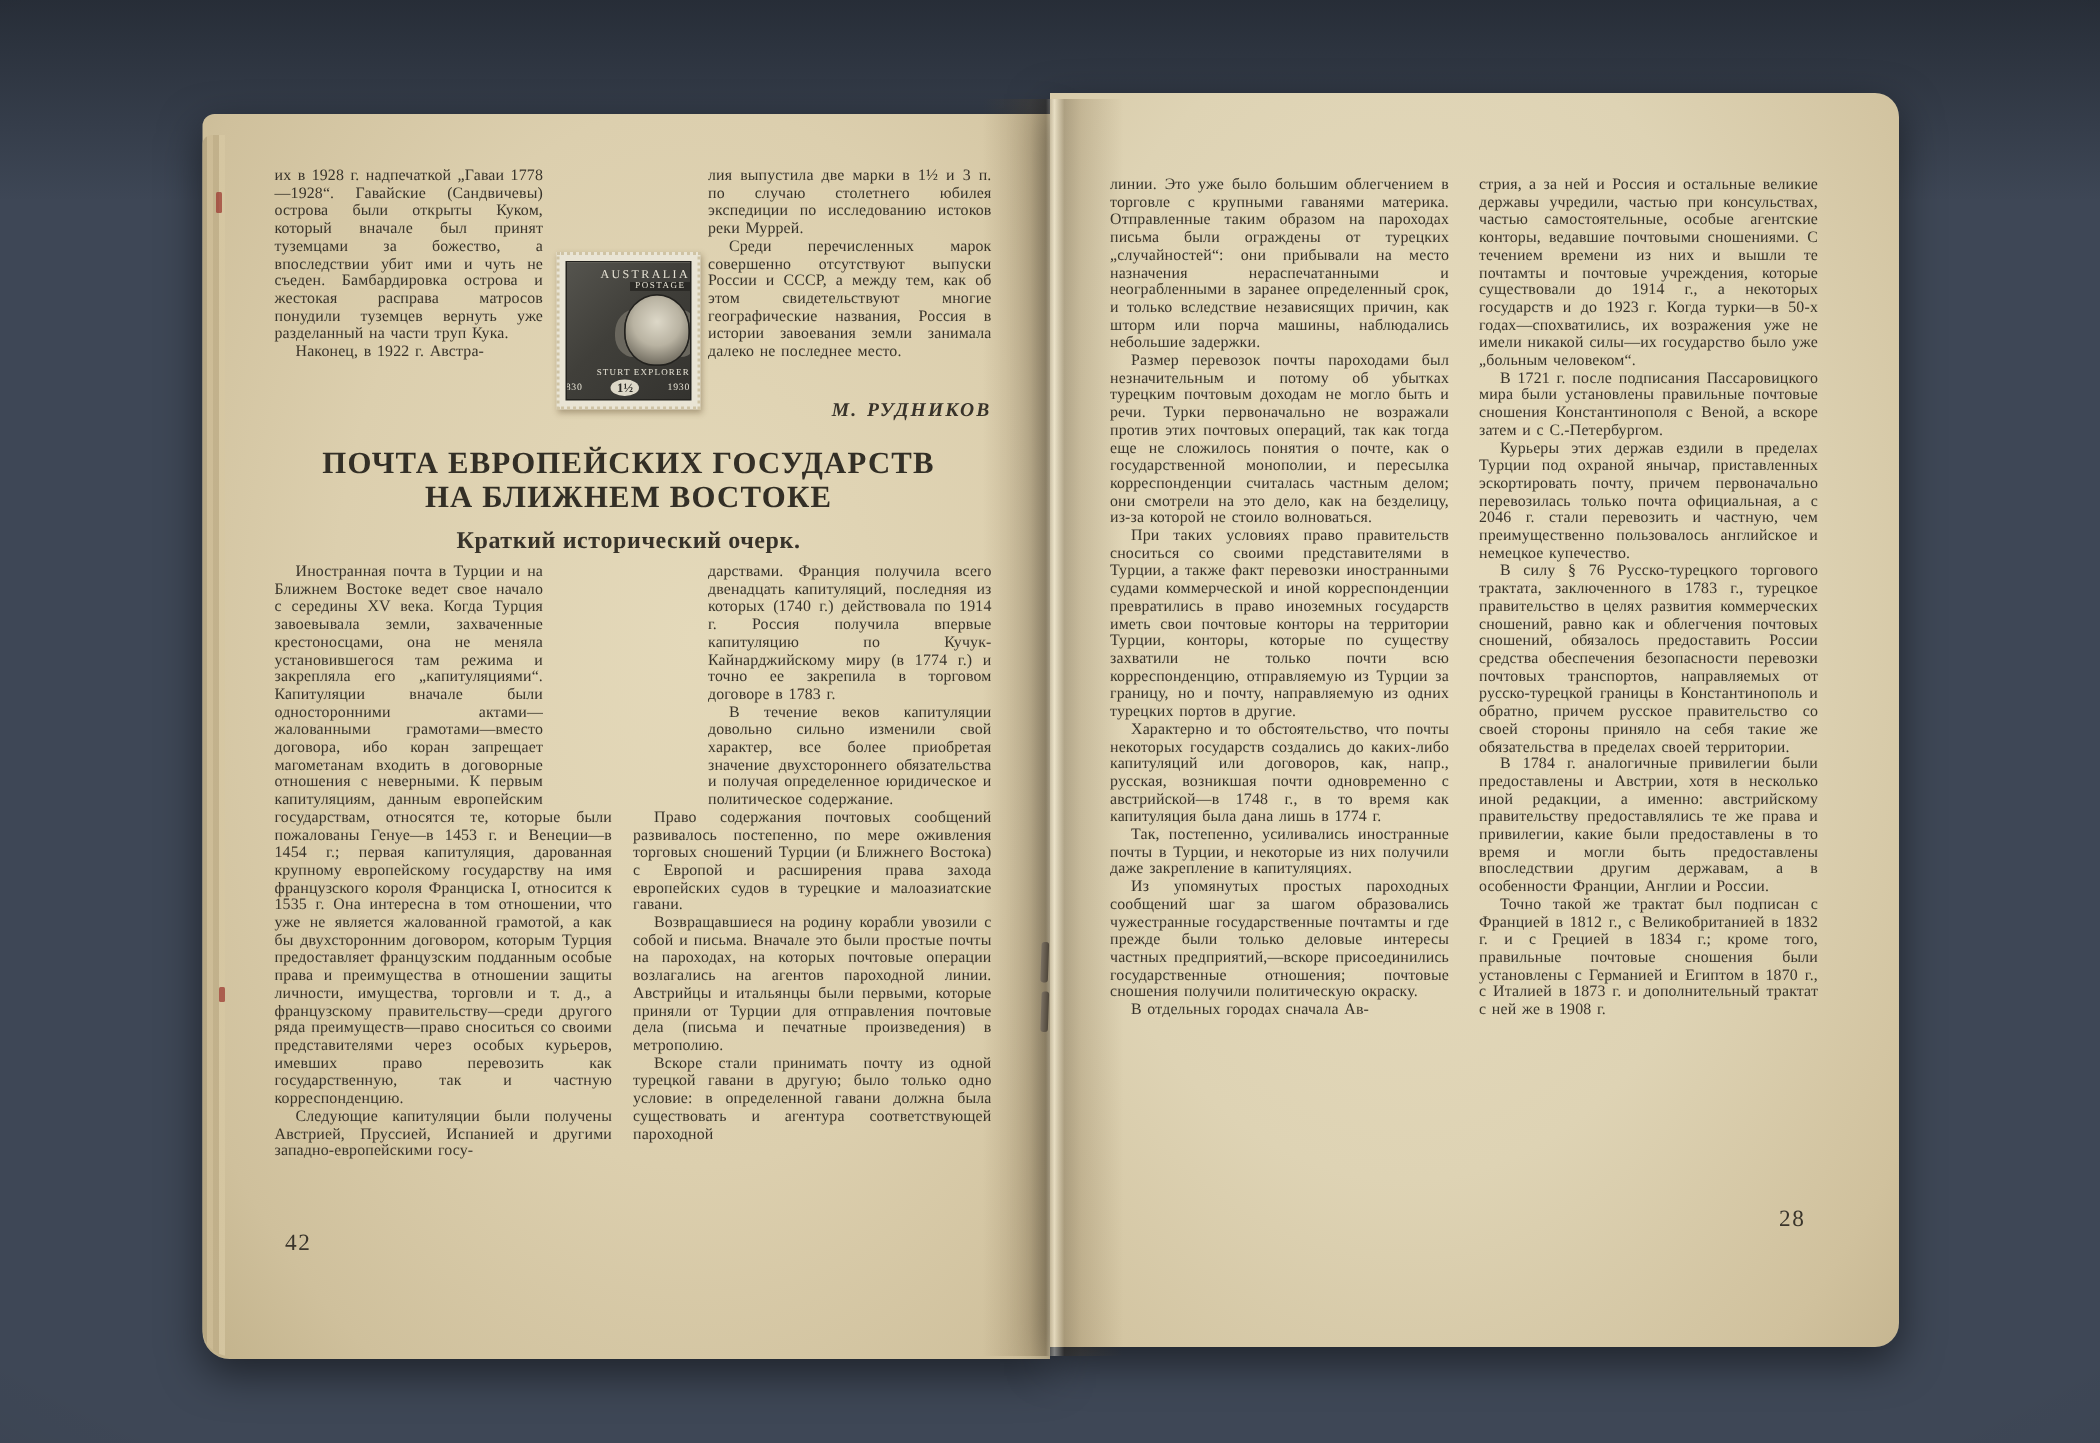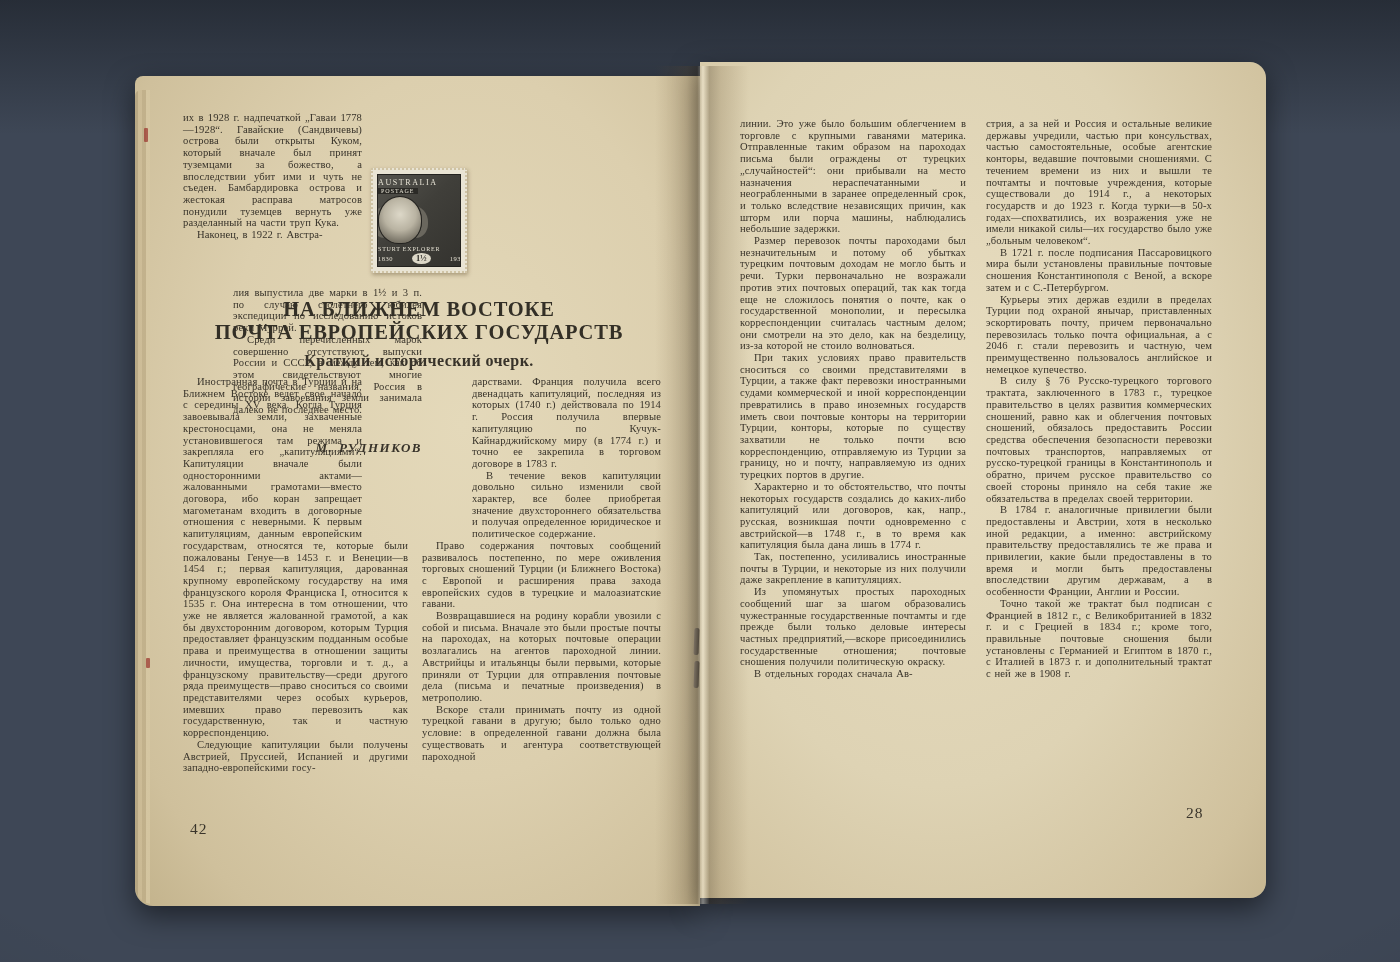--- a/index.html
+++ b/index.html
@@ -44,21 +44,21 @@
   .red-mark.m1 { left: 9px; top: 52px; height: 14px; }
   .red-mark.m2 { left: 11px; top: 582px; height: 10px; }
 
   
   .para { margin: 0; text-align: justify; text-indent: 14px; }
   .para.noindent { text-indent: 0; }
   .colset { display: flex; }
   .col { font-size: 10.6px; line-height: 11.7px; letter-spacing: .1px; word-spacing: 1px; }
 
   .lp-top { position: absolute; left: 48px; top: 36px; width: 478px; height: 256px; }
-  .lp-top .colset { gap: 14px; flex-direction: column; }
+  .lp-top .colset { gap: 14px; }
   .lp-col-1 { width: 225px; }
   .lp-col-2 { width: 239px; }
   .lp-col-1::before { content: ""; float: right; width: 46px; height: 126px; margin-top: 35px; }
   .lp-col-2::before { content: ""; float: left; width: 50px; height: 118px; margin-top: 37px; }
   .author { text-align: right; font-weight: bold; font-style: italic; font-size: 13px;
     letter-spacing: 1.5px; margin-top: 6px; clear: both; }
 
   .title { position: absolute; left: 24px; top: 222px; width: 520px; text-align: center;
     font-weight: bold; font-size: 20.5px; line-height: 23px; letter-spacing: .8px; color: #332f26; }
   .subtitle { position: absolute; left: 24px; top: 276px; width: 520px; text-align: center;
@@ -74,21 +74,21 @@
   .page-num { position: absolute; font-size: 15.5px; letter-spacing: 1px; color: #3a352b; }
   .page-num.left { left: 55px; top: 744px; }
   .page-num.right { left: 486px; top: 742px; }
 
   
   .stamp { position: absolute; left: 236px; top: 92px; width: 96px; height: 105px; z-index: 4;
     background: #e9e4d4; border: 2px dotted #cfc3a4; box-shadow: 1px 2px 4px rgba(70,50,20,.35);
     box-sizing: border-box; padding: 4px; }
   .stamp-inner { width: 100%; height: 100%; box-sizing: border-box;
     background: linear-gradient(135deg, #55544e 0%, #403f3a 45%, #34332f 100%);
-    border: 1px solid #23221f; display: flex; flex-direction: column; align-items: flex-start;
+    border: 1px solid #23221f; display: flex; flex-direction: column; align-items: flex-end;
     color: #e6e2d4; overflow: hidden; }
   .stamp-country { font-size: 8px; letter-spacing: 1.6px; margin-top: 3px; white-space: nowrap; }
   .stamp-postage { font-size: 6px; letter-spacing: 1px; background: #2b2a26; padding: 0 3px;
     margin-top: 1px; white-space: nowrap; }
   .stamp-portrait { width: 42px; height: 46px; border-radius: 50% 50% 46% 46%; margin-top: 2px;
     background: radial-gradient(circle at 50% 38%, #ddd8c8 0%, #b9b3a2 45%, #7e796c 75%, #504d44 100%);
     border: 1px solid #23221f;
     box-shadow: -14px 2px 0 -8px #6a675e, 14px 2px 0 -8px #6a675e; }
   .stamp-banner { font-size: 6px; letter-spacing: .8px; margin-top: 2px; white-space: nowrap; }
   .stamp-bottom { display: flex; align-items: center; gap: 19px; margin-top: 1px; }
@@ -129,22 +129,22 @@
         <div class="stamp-banner">STURT EXPLORER</div>
         <div class="stamp-bottom">
           <span class="stamp-year">1830</span>
           <span class="stamp-value">1½</span>
           <span class="stamp-year">1930</span>
         </div>
       </div>
     </div>
 
     <div class="title">
+      <div>ПОЧТА ЕВРОПЕЙСКИХ ГОСУДАРСТВ</div>
       <div>НА БЛИЖНЕМ ВОСТОКЕ</div>
-      <div>ПОЧТА ЕВРОПЕЙСКИХ ГОСУДАРСТВ</div>
     </div>
     <div class="subtitle">Краткий исторический очерк.</div>
 
     <div class="lp-body">
       <div class="colset">
         <div class="col lp-col-1">
             <p class="para">Иностранная почта в Турции и на Ближнем Востоке ведет свое начало с середины XV века. Когда Турция завоевывала земли, захваченные крестоносцами, она не меняла установившегося там режима и закрепляла его „капитуляциями“. Капитуляции вначале были односторонними актами—жалованными грамотами—вместо договора, ибо коран запрещает магометанам входить в договорные отношения с неверными. К первым капитуляциям, данным европейским государствам, относятся те, которые были пожалованы Генуе—в 1453 г. и Венеции—в 1454 г.; первая капитуляция, дарованная крупному европейскому государству на имя французского короля Франциска I, относится к 1535 г. Она интересна в том отношении, что уже не является жалованной грамотой, а как бы двухсторонним договором, которым Турция предоставляет французским подданным особые права и преимущества в отношении защиты личности, имущества, торговли и т. д., а французскому правительству—среди другого ряда преимуществ—право сноситься со своими представителями через особых курьеров, имевших право перевозить как государственную, так и частную корреспонденцию.</p>
             <p class="para">Следующие капитуляции были получены Австрией, Пруссией, Испанией и другими западно-европейскими госу-</p>
           </div>
         <div class="col lp-col-2">

